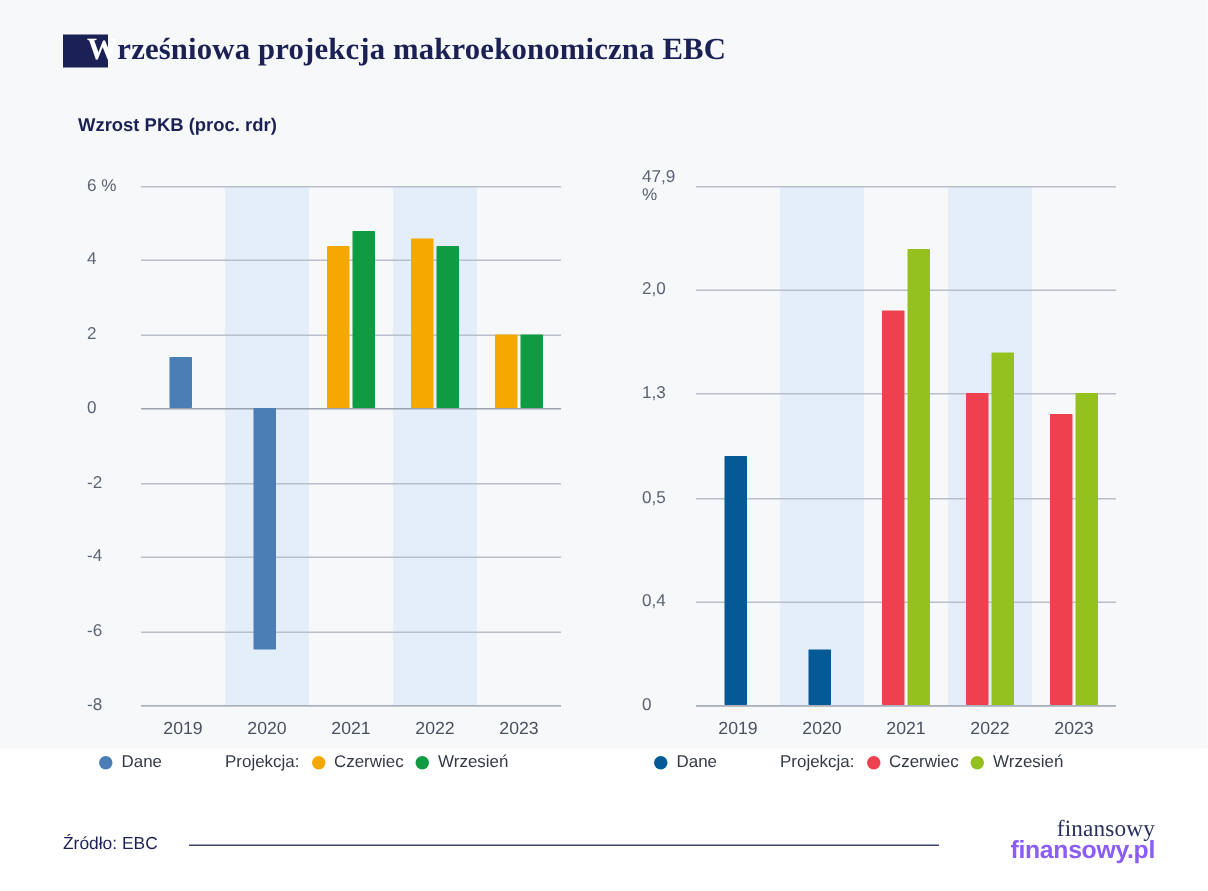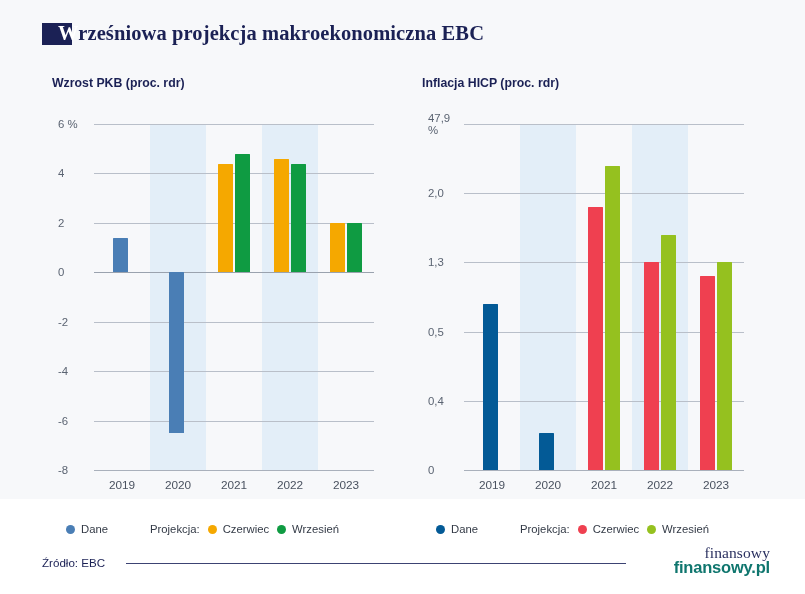--- a/index.html
+++ b/index.html
@@ -125,21 +125,20 @@
   
   .legend {
     position: absolute;
     top: 440px;
     left: 36px;
     display: flex;
     align-items: center;
     font-size: 11.3px;
     color: #333a46;
     white-space: nowrap;
-    margin-top: 21px;
   }
   .legend .lg-item {
     display: flex;
     align-items: center;
     margin-right: 8px;
   }
   .legend .dot {
     width: 9px; height: 9px;
     border-radius: 50%;
     display: inline-block;
@@ -177,21 +176,21 @@
     font-family: "Liberation Serif", serif;
     font-size: 15.5px;
     color: #2b3160;
     letter-spacing: 0.1px;
     display: block;
   }
   #logo .l2 {
     font-family: "Liberation Sans", sans-serif;
     font-size: 16.5px;
     font-weight: bold;
-    color: #0f766e;
+    color: #8b5cf6;
     letter-spacing: -0.2px;
     display: block;
     margin-top: -1px;
   }
 </style>
 </head>
 <body>
 
 <div id="page">
 
@@ -252,21 +251,20 @@
         <span>Czerwiec</span>
       </div>
       <div class="lg-item">
         <span class="dot" id="lg-l-wrze" style="background: rgb(15, 155, 66);"></span>
         <span>Wrzesień</span>
       </div>
     </div>
   </div>
 
   <div class="panel" id="panel-right">
-    <div class="panel-title">Inflacja HICP (proc. rdr)</div>
     <div class="plot" id="plot-right">
         <div class="band" style="left: 92px; width: 56px; top: 6px; height: 346px;"></div>
         <div class="band" style="left: 204px; width: 56px; top: 6px; height: 346px;"></div>
         <div class="gridline axis0" style="top: 352px;"></div>
         <div class="ytick" style="top: 352px;">0</div>
         <div class="gridline" style="top: 283px;"></div>
         <div class="ytick" style="top: 283px;">0,4</div>
         <div class="gridline" style="top: 214px;"></div>
         <div class="ytick" style="top: 214px;">0,5</div>
         <div class="gridline" style="top: 144px;"></div>

